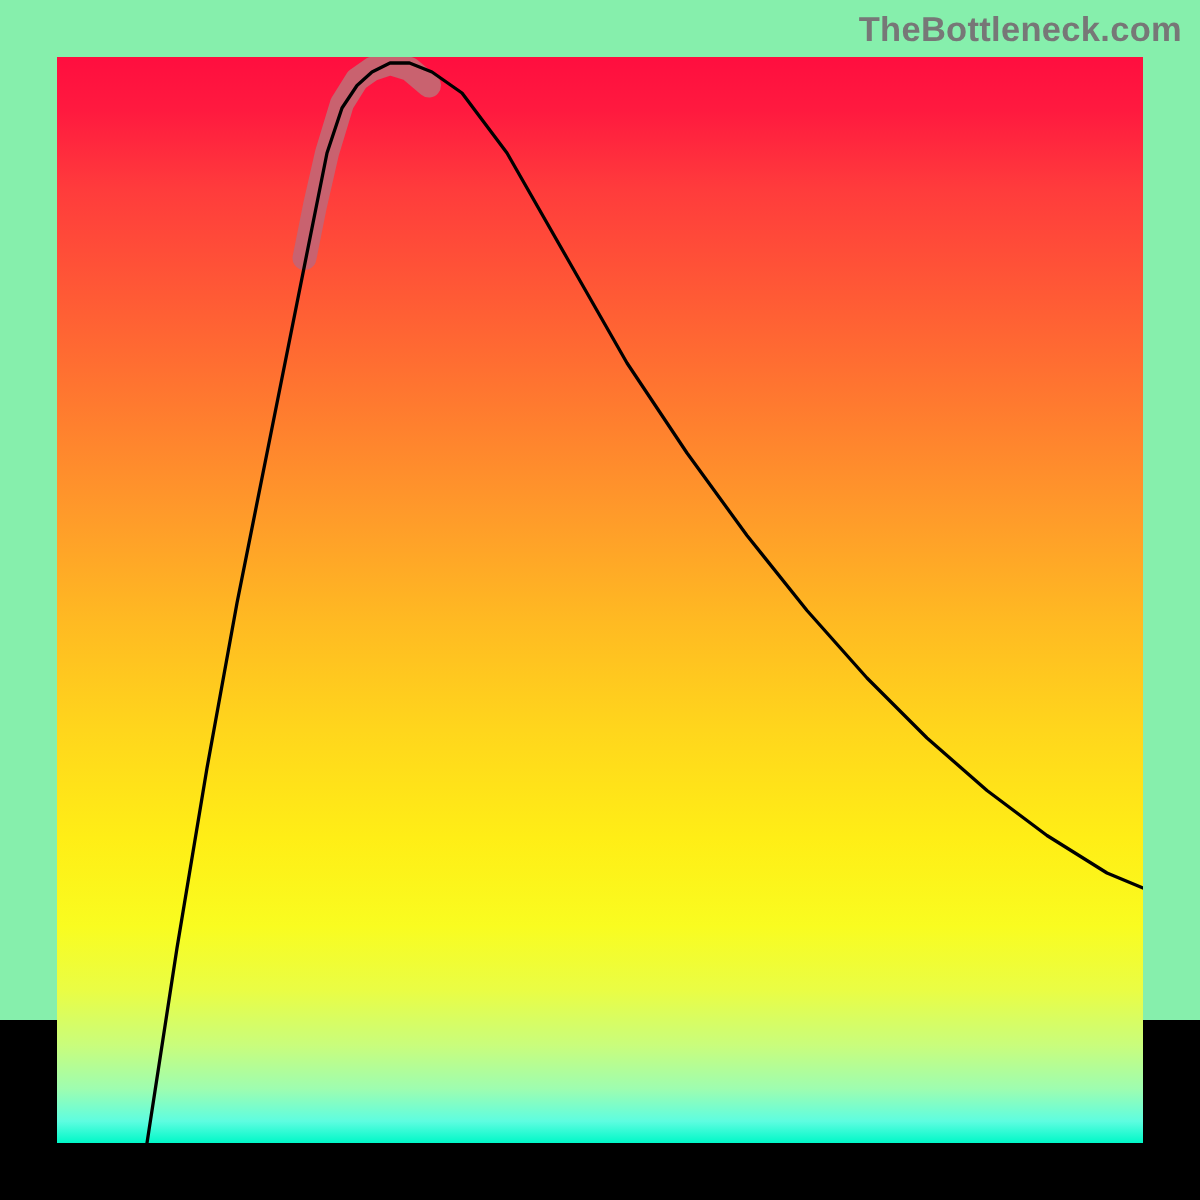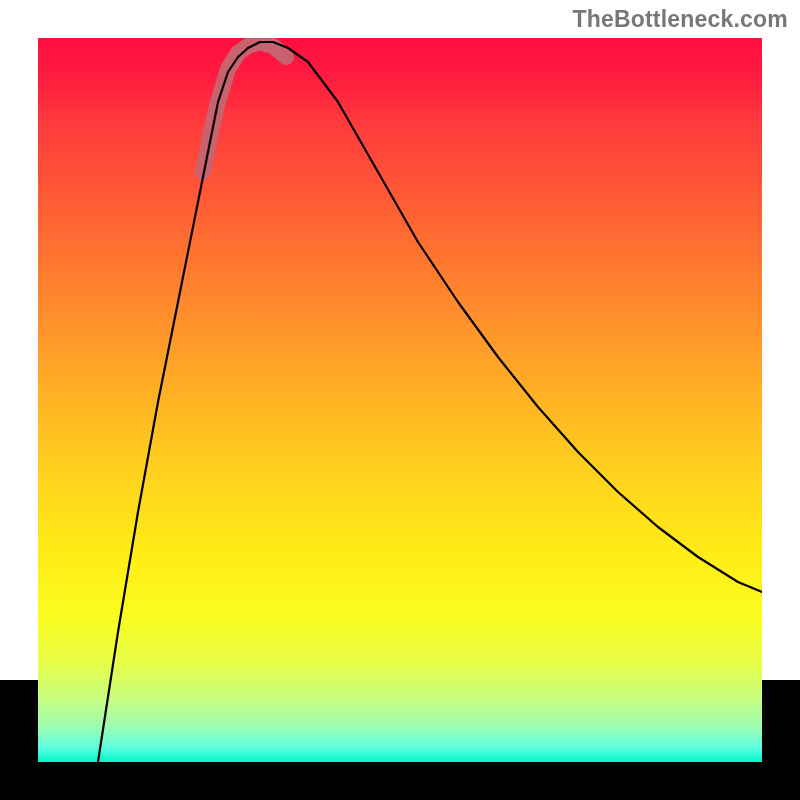--- a/index.html
+++ b/index.html
@@ -10,21 +10,21 @@
     background: #000;
     overflow: hidden;
     font-family: Arial, Helvetica, sans-serif;
   }
   .frame {
     position: absolute;
     left: 0;
     top: 0;
     width: 800px;
     height: 680px;
-    background: #ffffff;
+    background: #86efac;
   }
   .plot {
     position: absolute;
     left: 38px;
     top: 38px;
     width: 724px;
     height: 724px;
     overflow: hidden;
   }
   .gradient {

